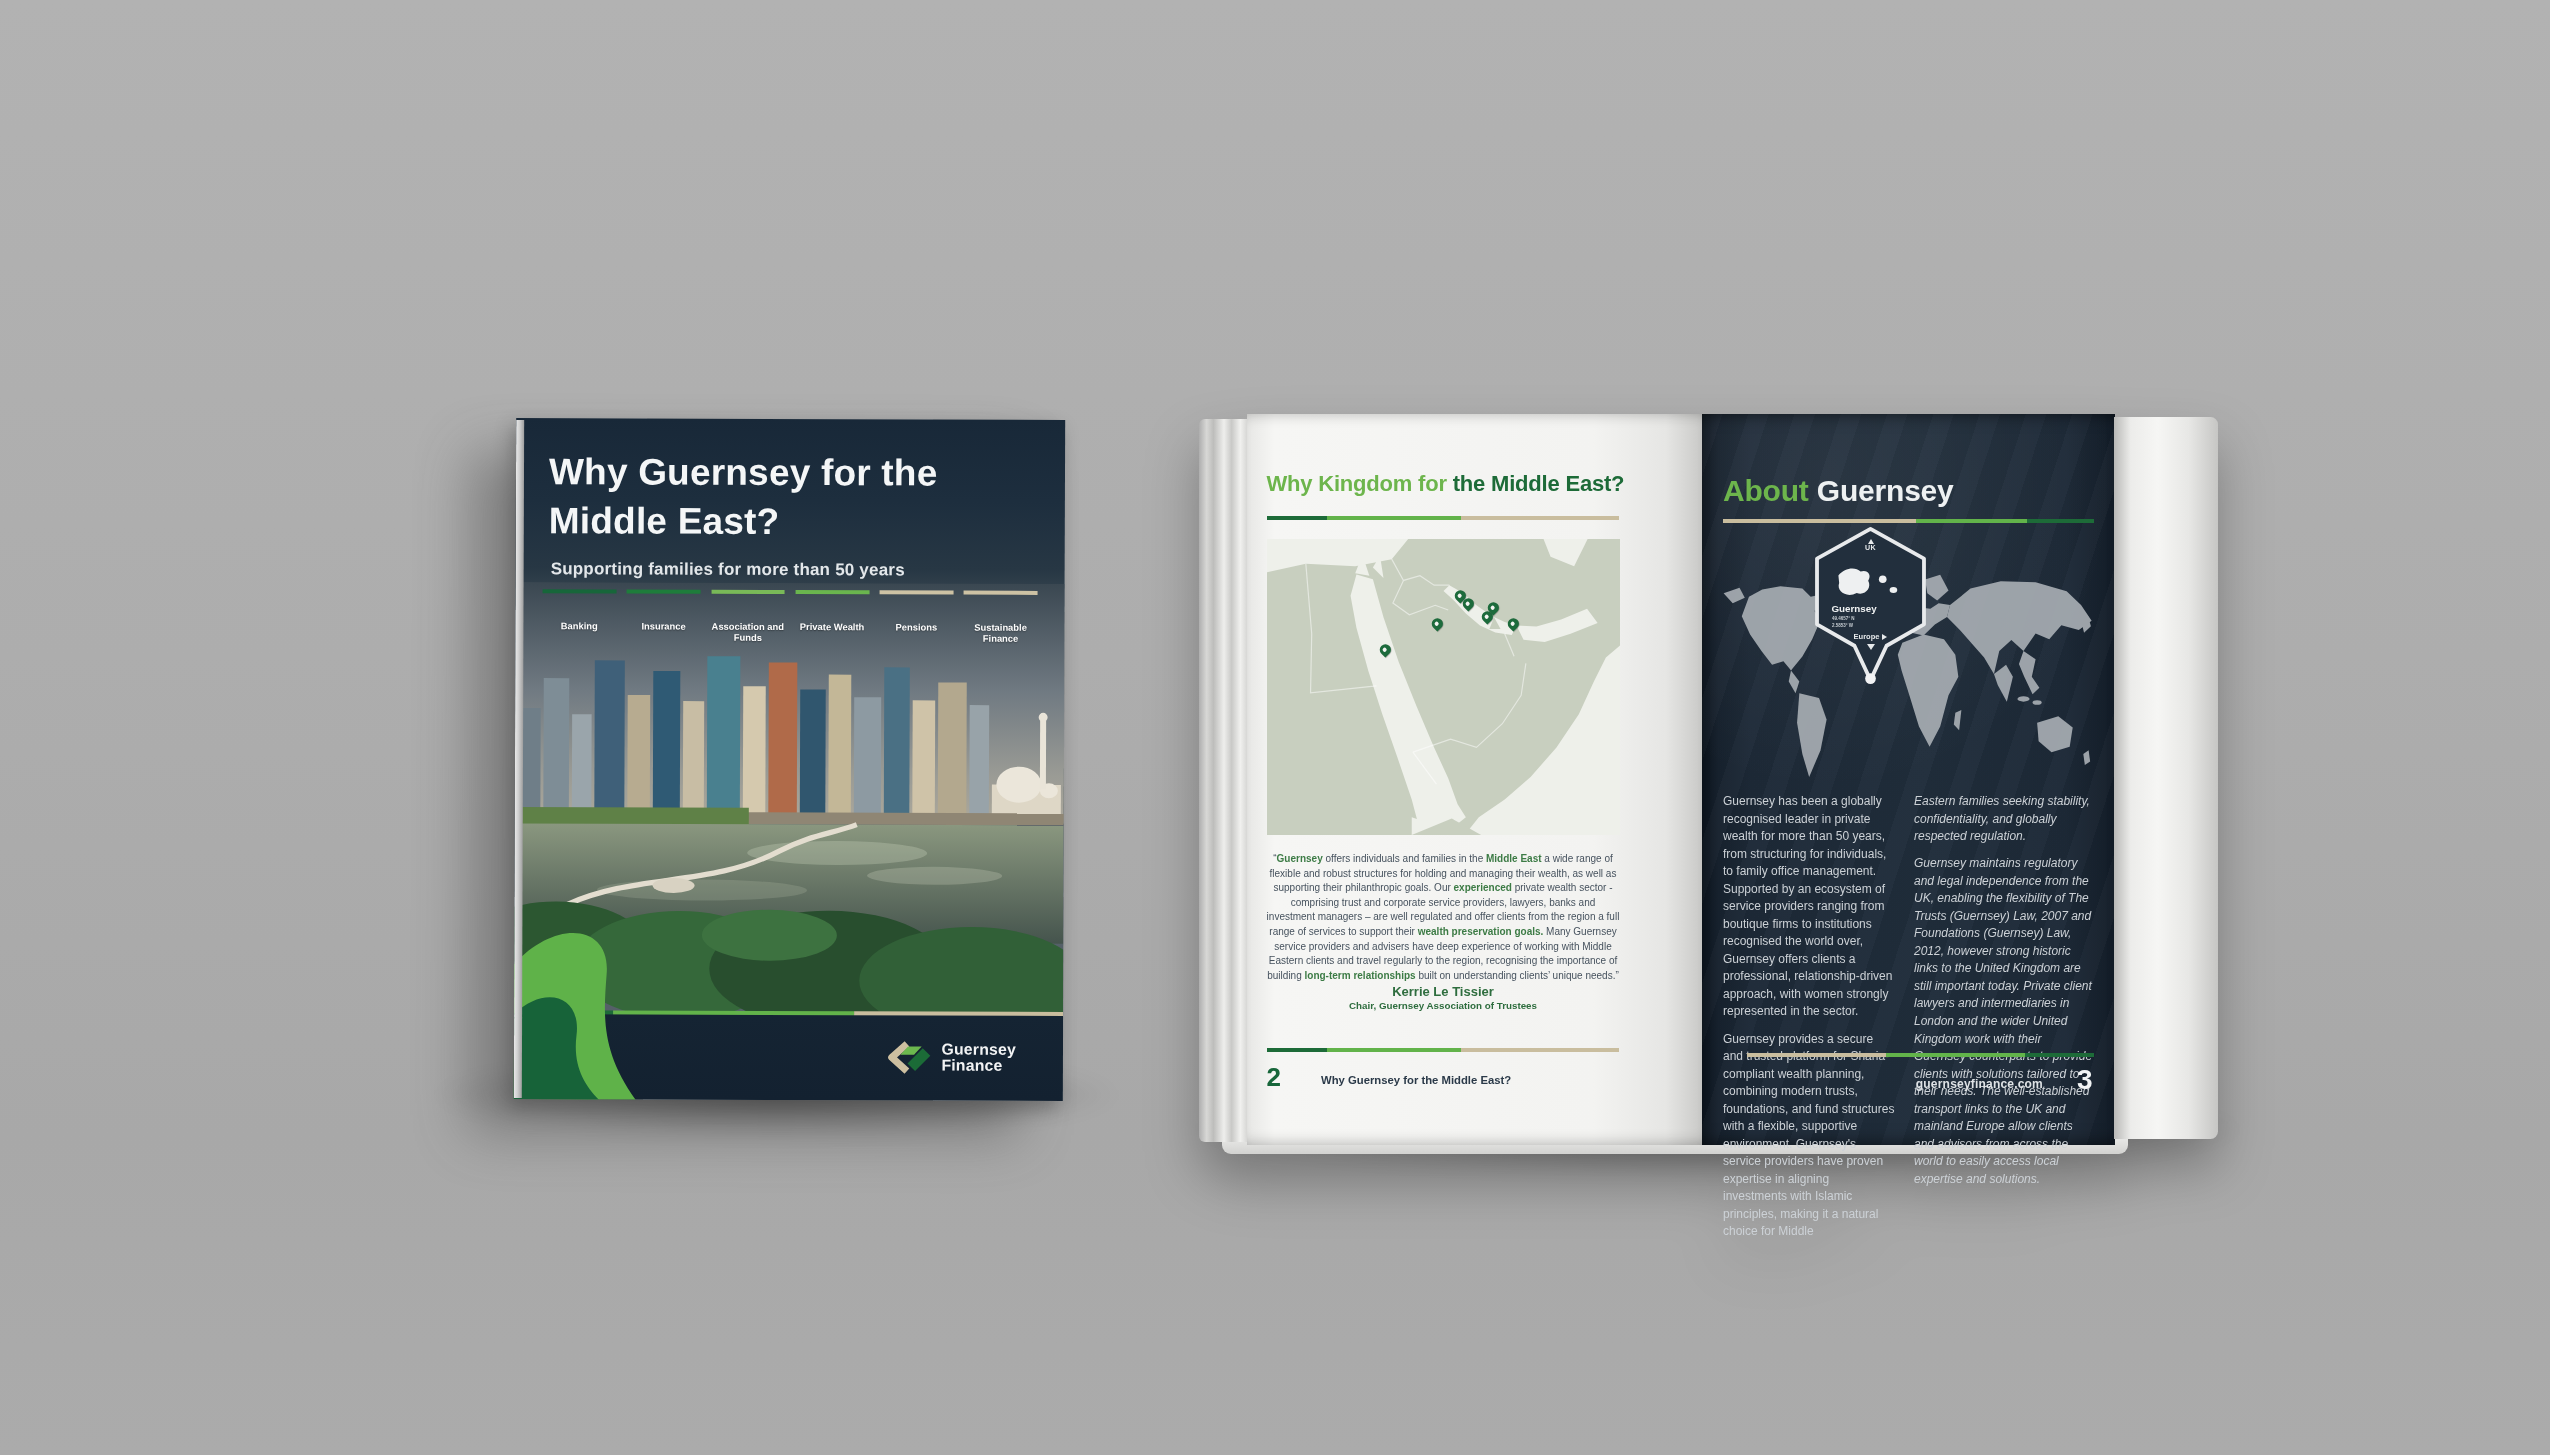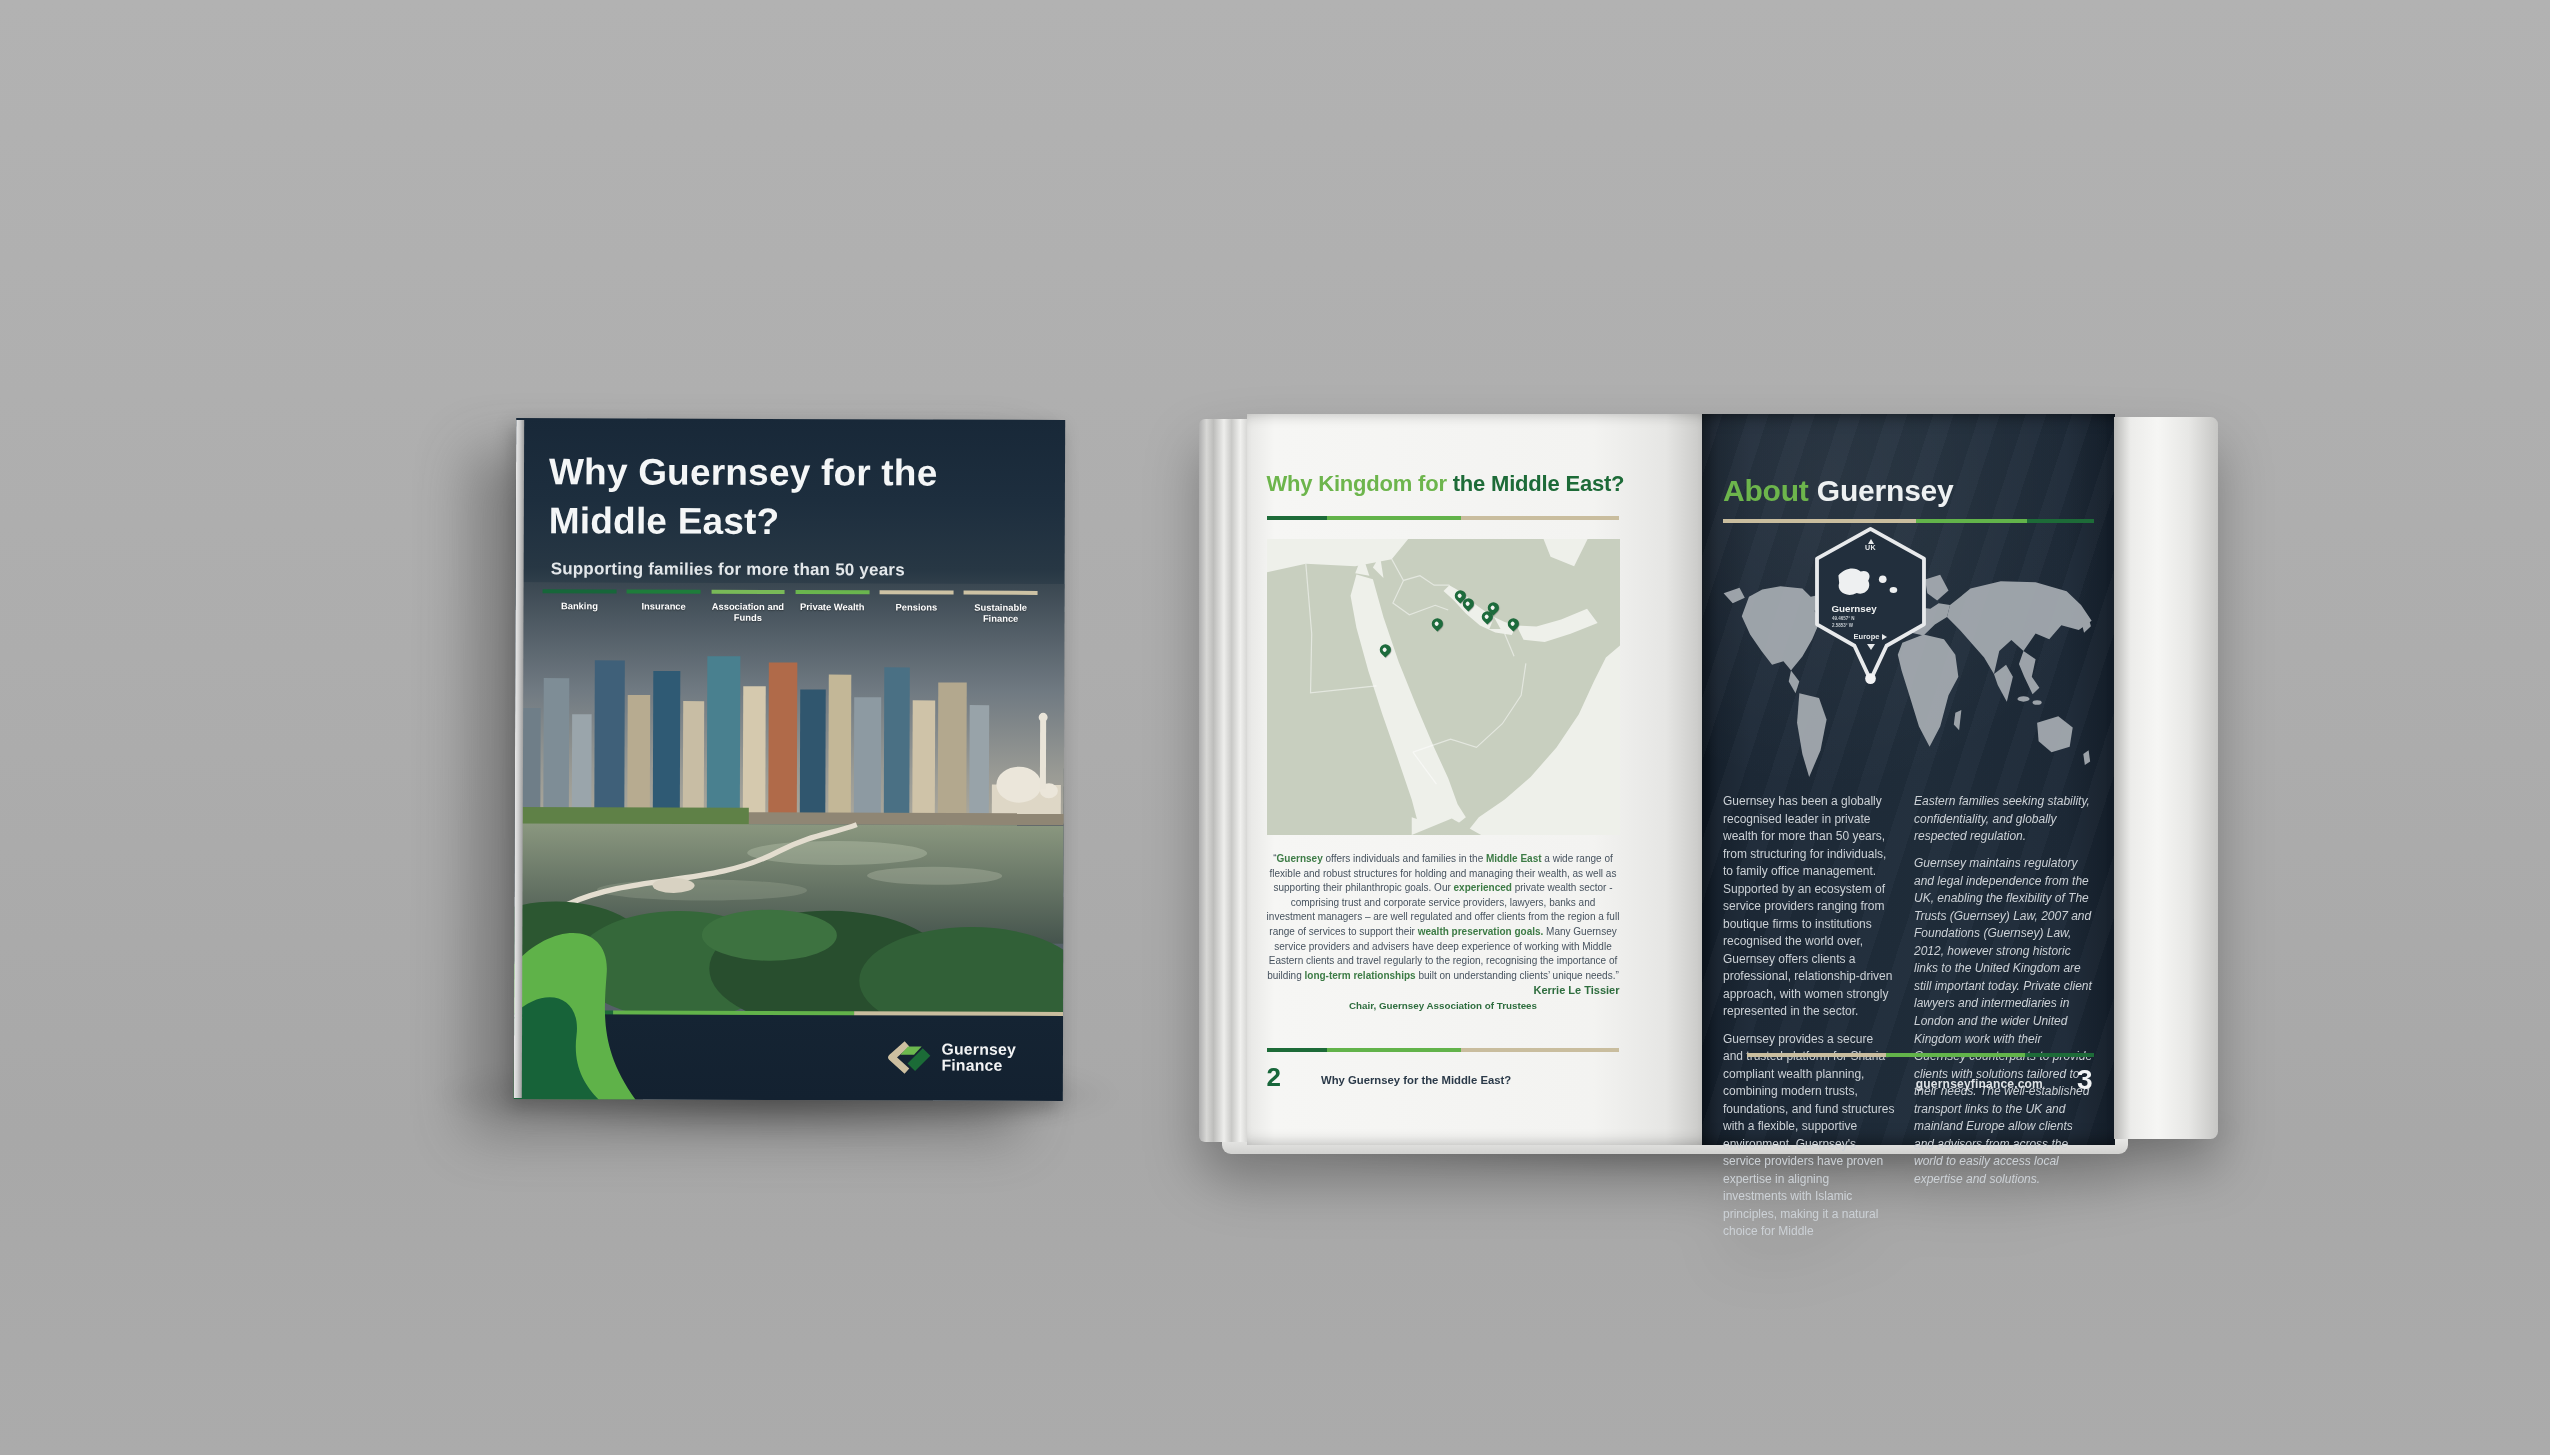--- a/index.html
+++ b/index.html
@@ -17,21 +17,21 @@
     box-shadow:-45px 34px 53px rgba(70,70,70,.45), -4.5px 7.5px 18px rgba(0,0,0,.25);
     overflow:hidden;
   }
   .cover-spine{position:absolute;left:0;top:1.5px;bottom:1.5px;width:7.5px;
     background:linear-gradient(90deg,#e8e8e8 0%,#cfcfcf 45%,#9f9f9f 100%);}
   .cover-title{position:absolute;left:33px;top:30px;width:420px;margin:0;
     color:#f4f6f7;font-size:37px;line-height:1.32;font-weight:bold;letter-spacing:0.2px;}
   .cover-subtitle{position:absolute;left:35px;top:141px;color:#e3e7ea;font-size:17px;font-weight:bold;letter-spacing:0.2px;}
   .cover-photo{position:absolute;left:0;top:164px;width:100%;height:431px;}
   .cover-cats{position:absolute;left:27px;right:27px;top:171px;display:flex;gap:10.5px;}
-  .cat{flex:1;display:flex;flex-direction:column;align-items:center;}
+  .cat{flex:1;display:flex;flex-direction:column;align-items:center;gap:20px;}
   .cat-bar{display:block;width:100%;height:3.8px;margin-bottom:6.8px;}
   .cat-label{color:#fff;font-size:9.4px;font-weight:bold;text-align:center;line-height:1.2;text-shadow:0 0.8px 1.5px rgba(0,0,0,.45);}
   .cover-stripe{position:absolute;left:0;right:0;top:592px;height:4.5px;display:flex;}
   .cover-foot{position:absolute;left:0;right:0;top:596px;bottom:0;background:linear-gradient(180deg,#152433 0%,#132130 100%);}
   .logo{position:absolute;right:47px;top:19.5px;display:flex;align-items:center;gap:9.8px;}
   .logo-text{color:#f2f3f4;font-size:15.8px;font-weight:bold;line-height:1.0;letter-spacing:0.2px;}
   .logo-text span{display:block;}
   .cover-ribbon{position:absolute;left:-1.5px;bottom:-1.5px;width:248px;height:197px;}
 
   
@@ -66,21 +66,21 @@
   .pl-rule{position:absolute;left:19.5px;top:102px;width:353px;}
   .me-map{position:absolute;left:19.5px;top:125px;width:353px;height:296px;}
   .me-map svg{position:absolute;inset:0;width:100%;height:100%;}
   .pins{position:absolute;inset:0;}
   .pin{position:absolute;width:10.5px;height:10.5px;background:#1d6b3c;border-radius:50% 50% 50% 0;
     transform:translate(-50%,-100%) rotate(-45deg);box-shadow:0 0.8px 0.8px rgba(0,0,0,.3);}
   .pin::after{content:'';position:absolute;left:3.4px;top:3.4px;width:3.8px;height:3.8px;background:#f4f4f2;border-radius:50%;}
   .quote{position:absolute;left:19.5px;top:438px;width:353px;text-align:center;
     color:#46525e;font-size:10px;line-height:1.46;}
   .q-hl{color:#3c7b45;font-weight:bold;}
-  .attr-name{position:absolute;left:19.5px;top:570px;width:353px;text-align:right;color:#2e6d3e;font-size:11px;font-weight:bold;}
+  .attr-name{position:absolute;left:19.5px;top:570px;width:353px;text-align:center;color:#2e6d3e;font-size:13px;font-weight:bold;}
   .attr-role{position:absolute;left:19.5px;top:586px;width:353px;text-align:center;color:#2e6d3e;font-size:9.8px;font-weight:bold;}
   .pl-footer-rule{position:absolute;left:19.5px;top:634px;width:353px;}
   .pl-pnum{position:absolute;left:19.5px;top:648px;color:#17663a;font-size:26px;font-weight:bold;}
   .pl-ftext{position:absolute;left:74px;top:660px;color:#2b3a49;font-size:11.3px;font-weight:bold;}
 
   
   .pr-heading{position:absolute;left:21px;top:60px;font-size:30px;font-weight:bold;letter-spacing:-0.2px;}
   .pr-rule{position:absolute;left:21px;top:105px;width:371px;}
   .world-map{position:absolute;left:10.5px;top:147px;width:390px;height:239px;opacity:.93;}
   .badge{position:absolute;left:110px;top:111px;width:117px;height:162px;}

